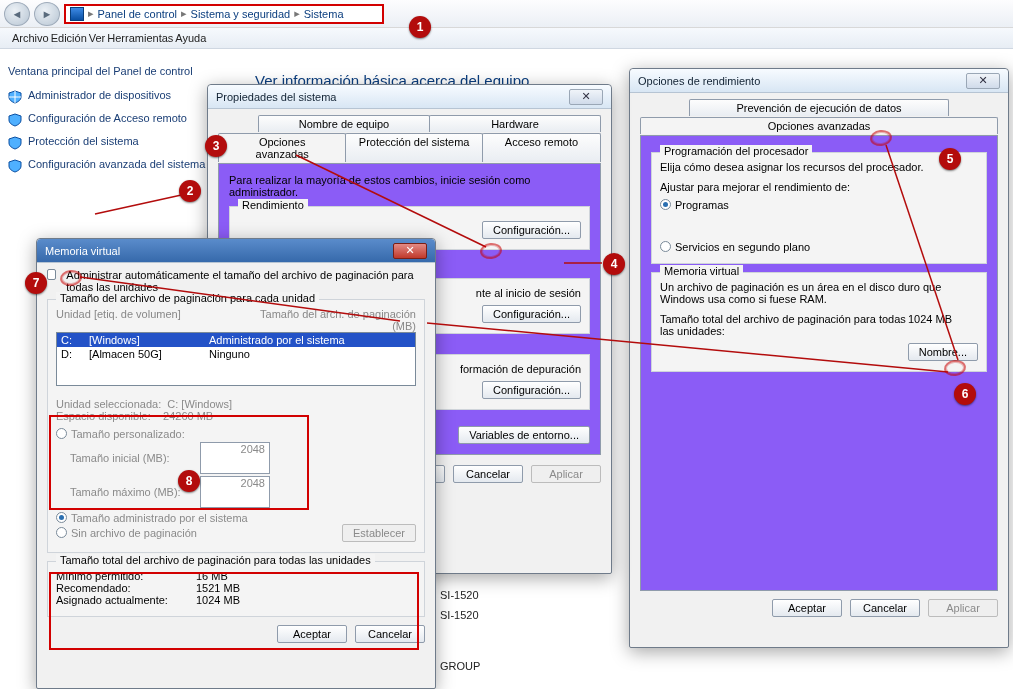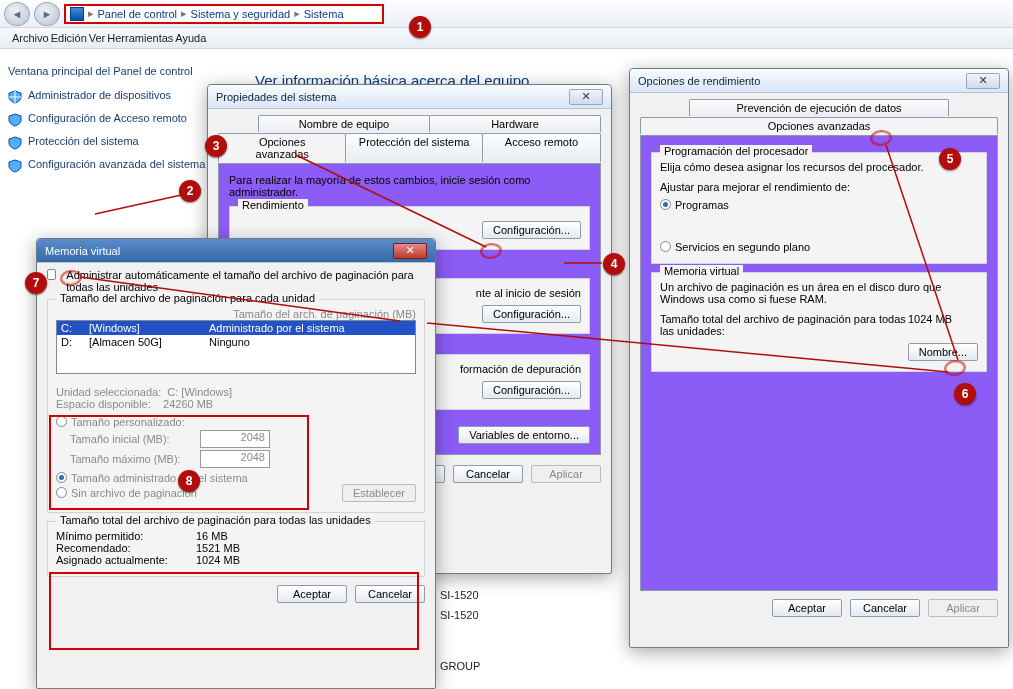--- a/index.html
+++ b/index.html
@@ -161,21 +161,21 @@
     height:54px;
     background:#fff;
     font-family:Tahoma,sans-serif;
     font-size:11px;
   }
   .filelist .row { display:flex; padding:1px 4px;}
   .filelist .row.sel{ background:#2352c7;color:#fff;}
   .filelist .col-a{width:28px;} .filelist .col-b{width:120px;} .filelist .col-c{flex:1;}
   
   .num-input{
-    width:70px;height:18px;border:1px solid #8f9bab;background:#fff;text-align:right;padding:0 4px;
+    width:70px;height:32px;border:1px solid #8f9bab;background:#fff;text-align:right;padding:0 4px;
     display:inline-block;
   }
   
   .badge {
     position:absolute;
     width:22px;height:22px;border-radius:50%;
     background:#b30c0c;color:#fff;font-weight:bold;font-size:12px;
     display:flex;align-items:center;justify-content:center;
     box-shadow:0 1px 2px rgba(0,0,0,.5);
     z-index:500;
@@ -369,20 +369,21 @@
   </div>
   <div class="dlg-body">
     <label style="display:flex;gap:6px;align-items:flex-start;">
       <span class="chk"></span>
       <span>Administrar automáticamente el tamaño del archivo de paginación para todas las unidades</span>
     </label>
 
     <div class="group" style="margin-top:6px;">
       <div class="legend">Tamaño del archivo de paginación para cada unidad</div>
       <div style="display:flex;color:#888;">
+        <span style="flex:1.2;">Unidad [etiq. de volumen]</span>
         <span style="flex:1;text-align:right;">Tamaño del arch. de paginación (MB)</span>
       </div>
       <div class="filelist">
         <div class="row sel">
           <span class="col-a">C:</span>
           <span class="col-b">[Windows]</span>
           <span class="col-c">Administrado por el sistema</span>
         </div>
         <div class="row">
           <span class="col-a">D:</span>

